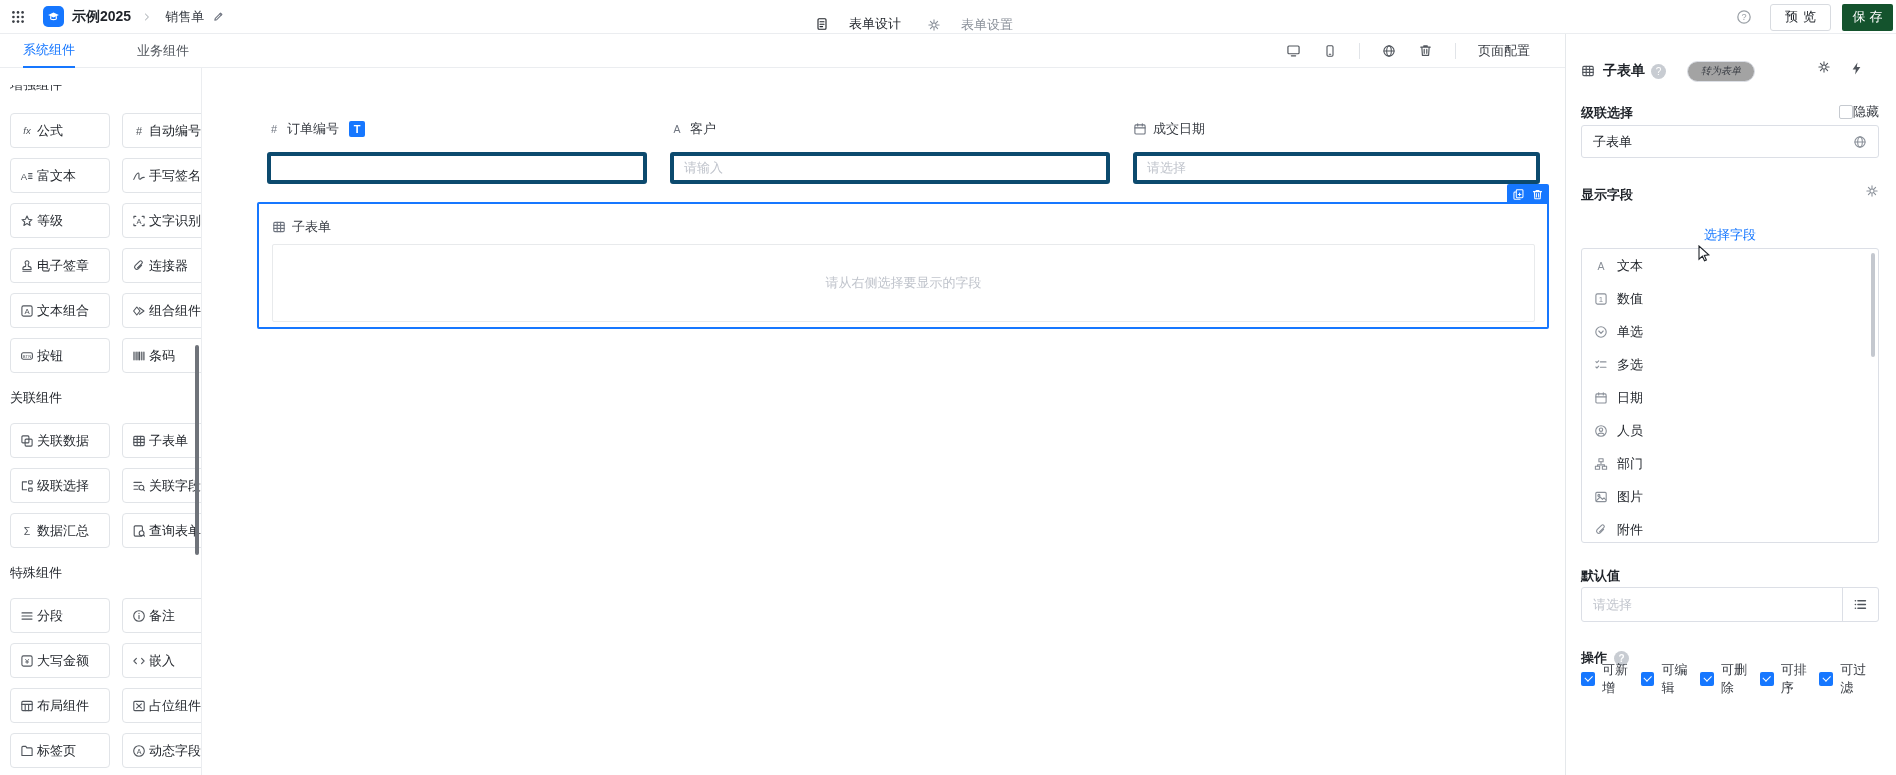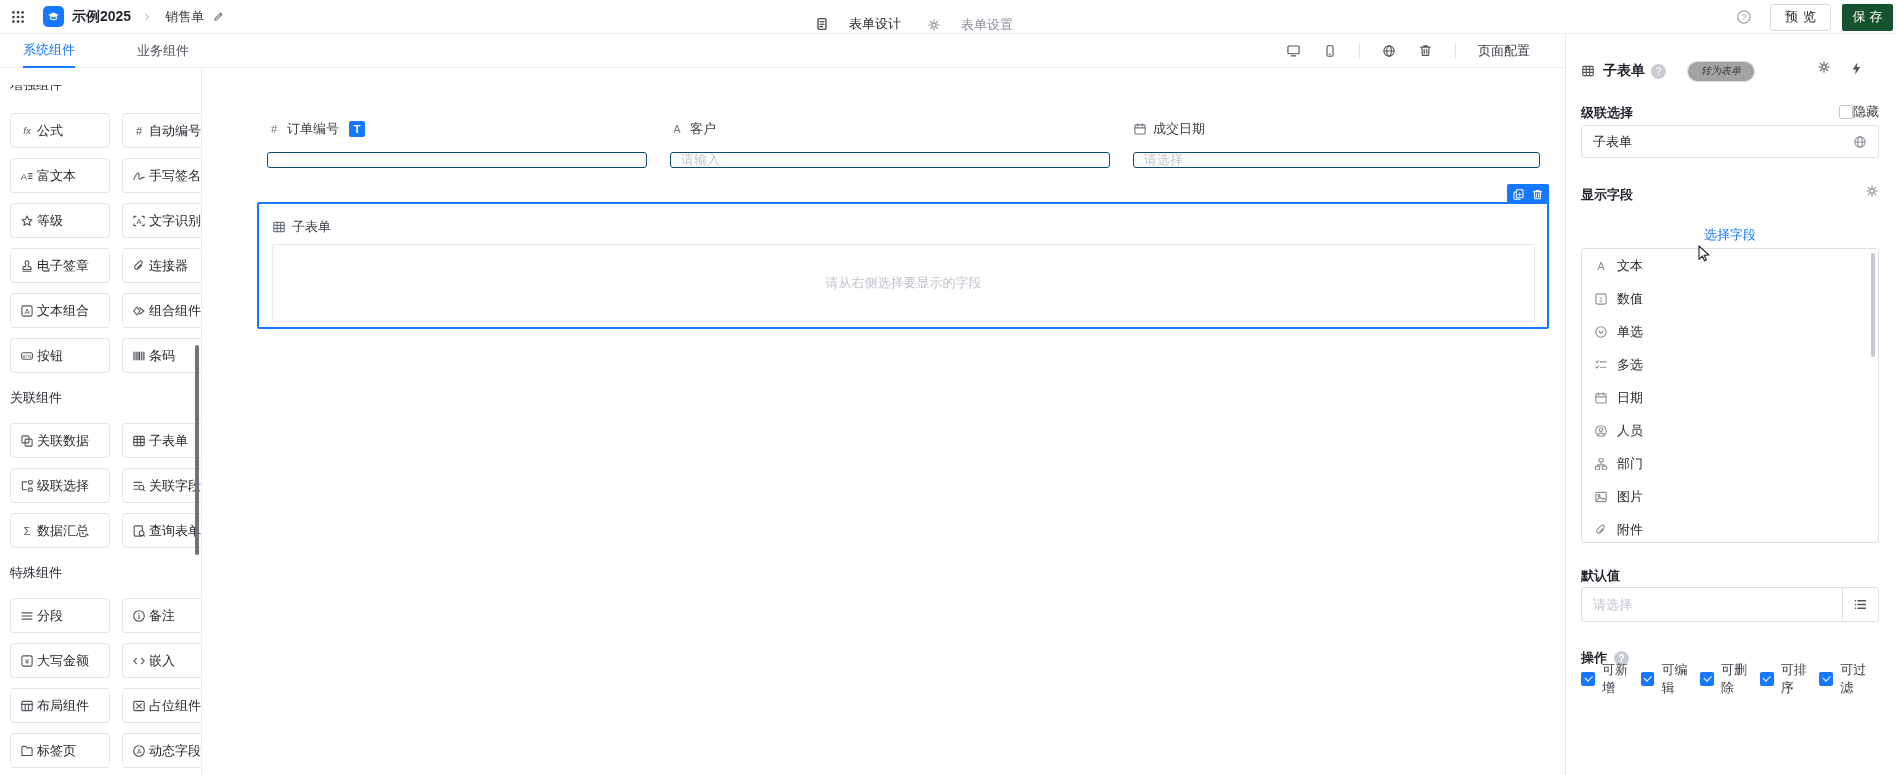--- a/index.html
+++ b/index.html
@@ -45,21 +45,21 @@
   .sb-item .ic { color:#51565d; }
   .sb-sec { font-size:13px; color:#1f2329; margin:16px 0 2px 0; }
   .sb-scroll { position:absolute; right:2px; top:277px; width:4px; height:210px; border-radius:2px; background:#6f737a; }
 
   
   .canvas { position:absolute; left:250px; top:68px; width:1315px; height:707px; background:#fff; }
   .cf { position:absolute; }
   .cf-label { display:flex; align-items:center; gap:6px; height:18px; font-size:13px; color:#383c43; }
   .cf-label .ic { color:#6f7580; }
   .t-badge { width:16px; height:16px; background:#1677ff; border-radius:2px; color:#fff; font-size:11px; font-weight:bold; display:flex; align-items:center; justify-content:center; margin-left:4px; }
-  .cf-input { margin-top:14px; height:16px; border:1px solid #0c4a6e; border-radius:3px; background:#fff; display:flex; align-items:center; padding:0 10px; font-size:13px; color:#c0c4cc; }
+  .cf-input { margin-top:14px; height:32px; border:4px solid #0c4a6e; border-radius:3px; background:#fff; display:flex; align-items:center; padding:0 10px; font-size:13px; color:#c0c4cc; }
   .cf0 { left:17px;  top:52px; width:380px; }
   .cf1 { left:420px; top:52px; width:440px; }
   .cf2 { left:883px; top:52px; width:407px; }
   .subform { position:absolute; left:7px; top:134px; width:1292px; height:127px; border:2px solid #1677ff; border-radius:2px; background:#fff; }
   .sf-label { position:absolute; left:13px; top:14px; display:flex; align-items:center; gap:6px; font-size:13px; color:#383c43; }
   .sf-label .ic { color:#6f7580; }
   .sf-empty { position:absolute; left:13px; right:12px; top:40px; height:78px; border:1px solid #e8eaec; border-radius:2px; display:flex; align-items:center; justify-content:center; font-size:13px; color:#c0c4cc; }
   .sf-actions { position:absolute; right:-2px; top:-20px; height:20px; background:#1677ff; border-radius:2px 2px 0 0; display:flex; align-items:center; gap:6px; padding:0 5px; color:#fff; }
 
   

